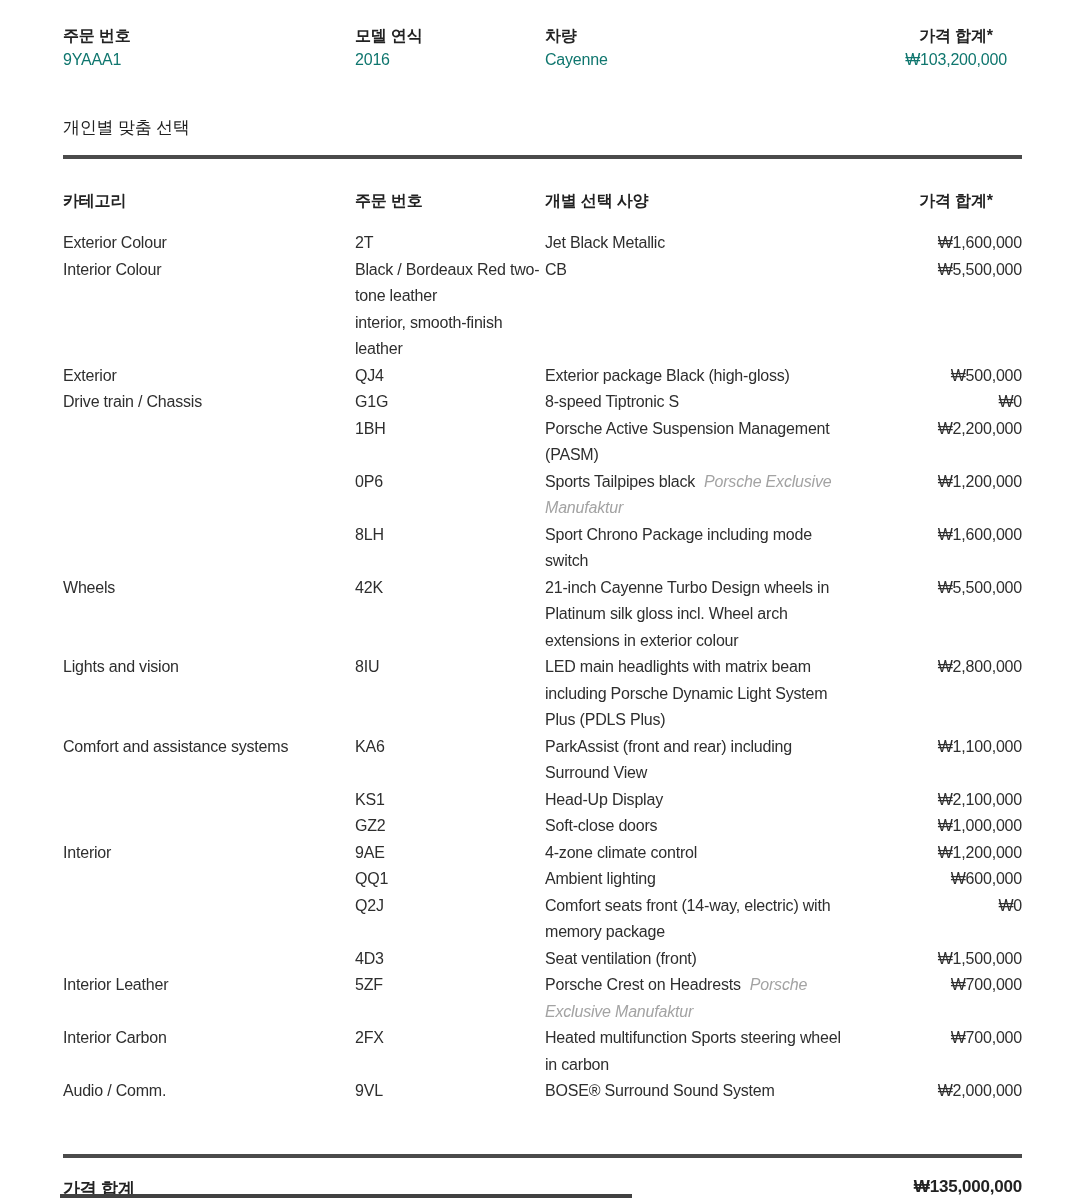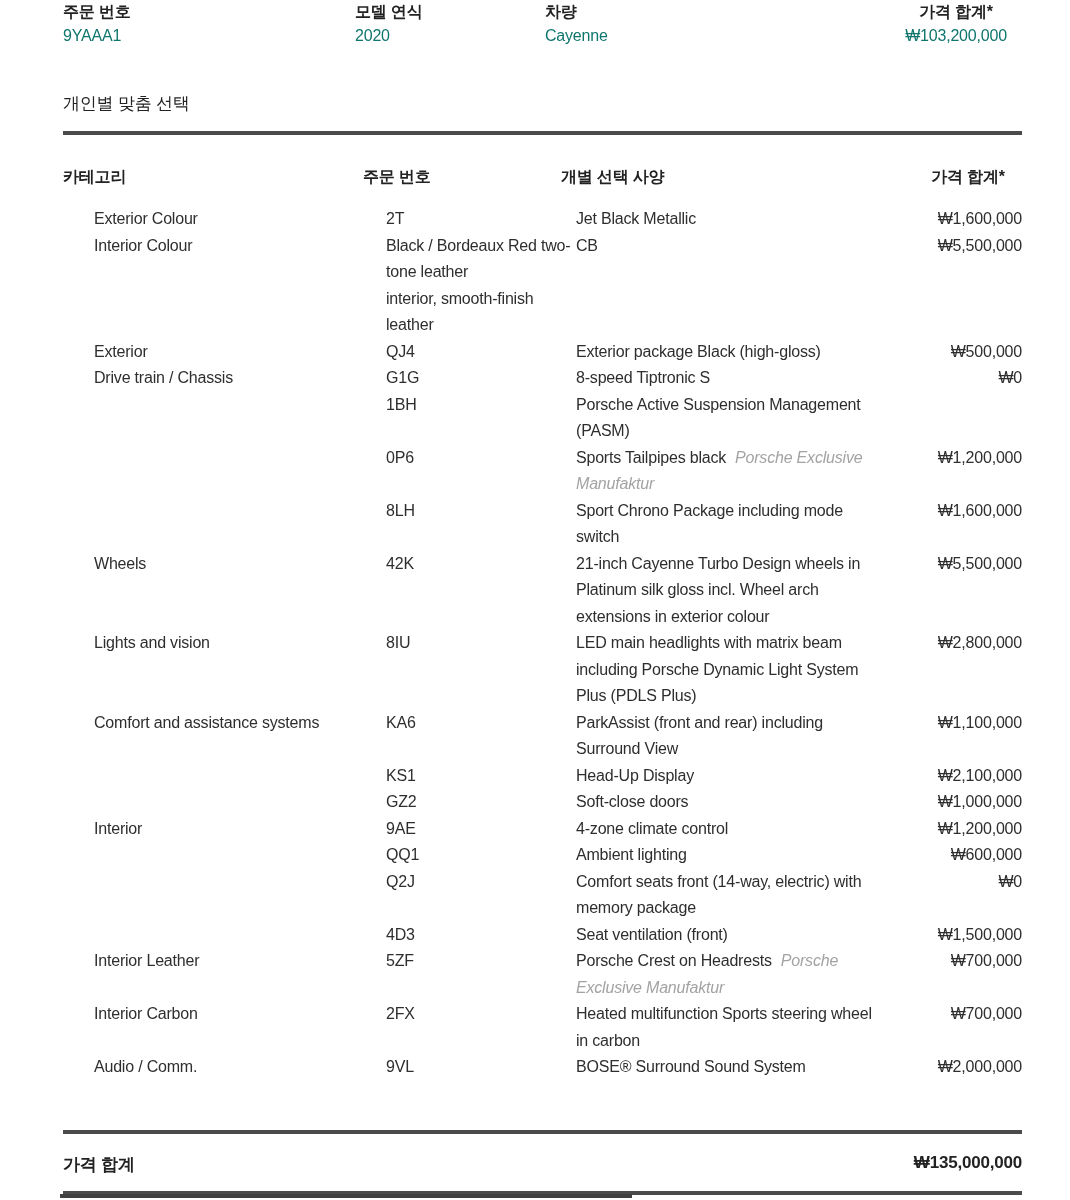--- a/index.html
+++ b/index.html
@@ -6,21 +6,21 @@
     margin: 0;
     padding: 0;
     background: #ffffff;
   }
   .page {
     position: relative;
     width: 1070px;
     height: 1200px;
     box-sizing: border-box;
     background: #ffffff;
-    padding: 0 48px 0 63px;
+    padding: 24px 48px 0 63px;
     overflow: hidden;
     font-family: "Liberation Sans", "DejaVu Sans", sans-serif;
     color: #222222;
     letter-spacing: -0.2px;
     filter: blur(0.25px);
   }
   .grid4 {
     display: grid;
     grid-template-columns: 292px 190px 345px 1fr;
   }
@@ -44,23 +44,22 @@
   }
   .rule {
     height: 4px;
     background: #4b4b4b;
   }
   .rule-under-title { margin-top: 16px; }
   .tbl-head {
     margin-top: 32px;
     font-size: 16px;
     font-weight: bold;
-    gap: 8px;
-  }
-  .tbl-body { margin-top: 18px; margin-left: 31px; }
+  }
+  .tbl-body { margin-top: 18px; }
   .row { display: grid; grid-template-columns: 292px 190px 345px 1fr; }
   .cell {
     font-size: 16px;
     line-height: 26.5px;
     color: #2e2e2e;
   }
   .cell.desc { white-space: pre-line; }
   .cell.price { text-align: right; }
   .note {
     color: #a3a3a3;
@@ -98,21 +97,21 @@
 <body>
 
 <div class="page">
 
   <div class="grid4">
     <div class="veh-label">주문 번호</div>
     <div class="veh-label">모델 연식</div>
     <div class="veh-label">차량</div>
     <div class="veh-label col-right">가격 합계*</div>
     <div class="veh-value">9YAAA1</div>
-    <div class="veh-value">2020</div>
+    <div class="veh-value">2016</div>
     <div class="veh-value">Cayenne</div>
     <div class="veh-value col-right">₩103,200,000</div>
   </div>
 
   <div class="section-title">개인별 맞춤 선택</div>
   <div class="rule rule-under-title"></div>
 
   <div class="grid4 tbl-head">
     <div>카테고리</div>
     <div>주문 번호</div>
@@ -148,20 +147,21 @@
       <div class="cell">G1G</div>
       <div class="cell desc"><span>8-speed Tiptronic S</span></div>
       <div class="cell price">₩0</div>
     </div>
 
     <div class="row">
       <div class="cell"></div>
       <div class="cell">1BH</div>
       <div class="cell desc"><span>Porsche Active Suspension Management
 (PASM)</span></div>
+      <div class="cell price">₩2,200,000</div>
     </div>
 
     <div class="row">
       <div class="cell"></div>
       <div class="cell">0P6</div>
       <div class="cell desc"><span>Sports Tailpipes black</span><span class="note">Porsche Exclusive
 Manufaktur</span></div>
       <div class="cell price">₩1,200,000</div>
     </div>
 

